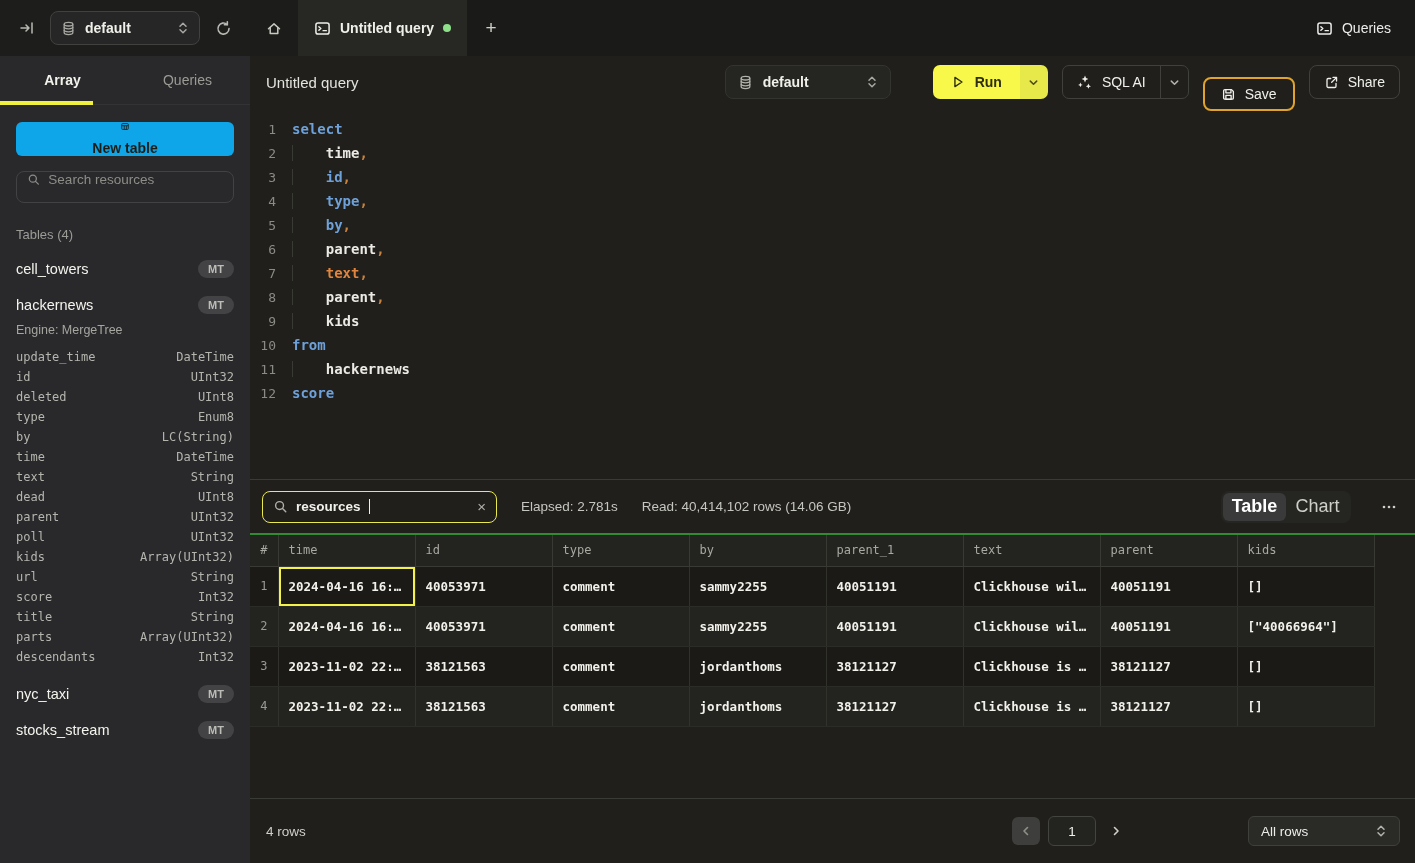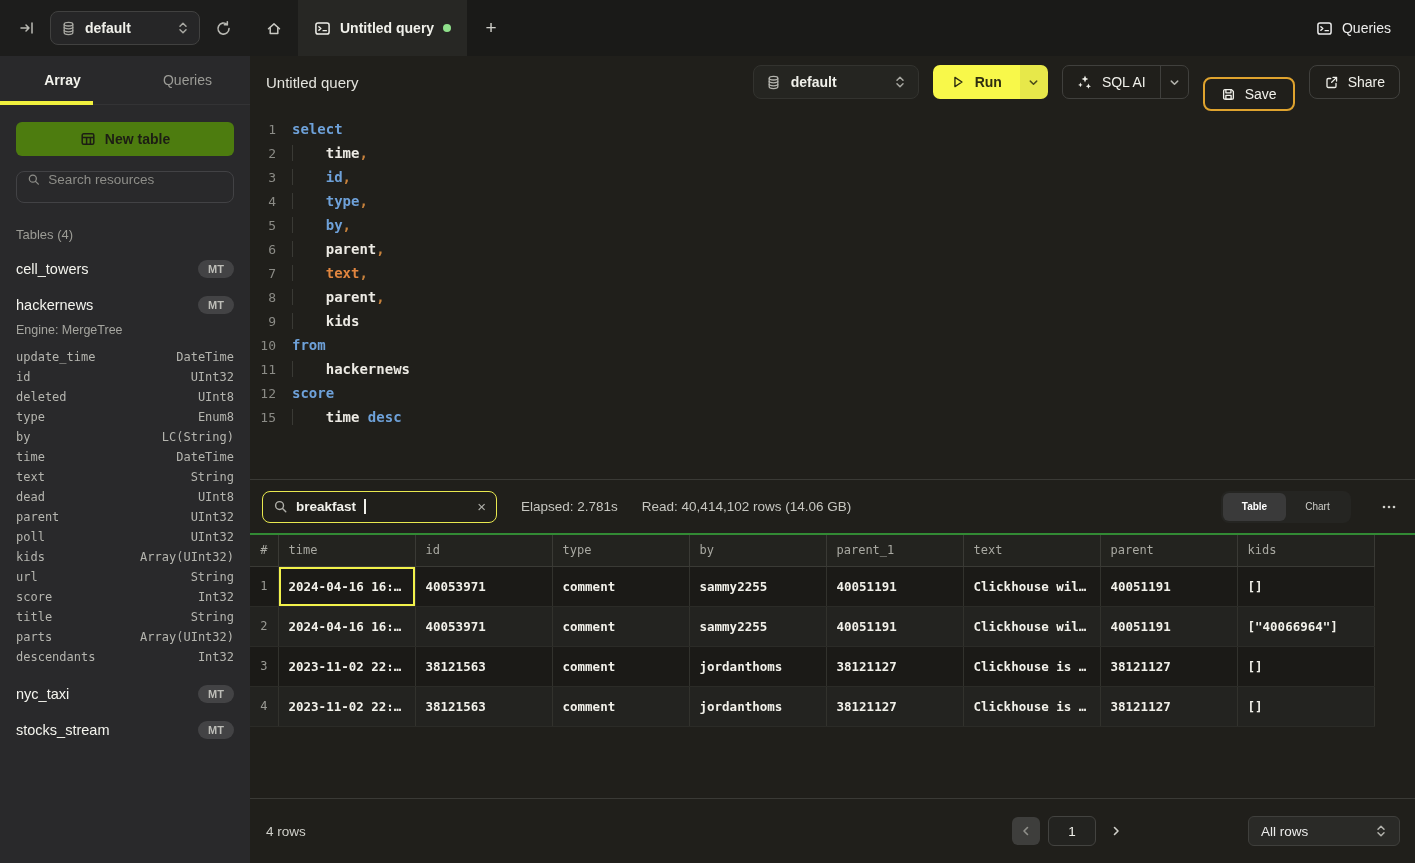--- a/index.html
+++ b/index.html
@@ -26,39 +26,39 @@
   .shell { display:flex; height:807px; }
 
   
   .sidebar { width:250px; flex:none; background:#29292b; display:flex; flex-direction:column; }
   .side-tabs { height:49px; display:flex; border-bottom:1px solid #333335; }
   .side-tab { flex:1; display:flex; align-items:center; justify-content:center; color:#9b9b96; cursor:pointer; position:relative; font-size:14px; }
   .side-tab.active { color:#f2f2ec; font-weight:600; }
   .side-tab.active::after { content:""; position:absolute; left:-62px; right:0; bottom:-1px; height:4px; background:#f0f03e; }
   .side-tab.active::after { left:0; width:124px; margin-left:-31px; }
   .side-body { padding:17px 16px 0 16px; overflow:hidden; }
-  .new-table-btn { width:100%; height:34px; background:#4d7c0f; color:#1d1d14; font-weight:600; font-size:14px; border:none; border-radius:6px; display:flex; align-items:center; justify-content:center; gap:9px; cursor:pointer; }
+  .new-table-btn { width:100%; height:34px; background:#0ea5e9; color:#1d1d14; font-weight:600; font-size:14px; border:none; border-radius:6px; display:flex; align-items:center; justify-content:center; gap:9px; cursor:pointer;flex-direction:column; }
   .side-search { margin-top:15px; height:32px; border:1px solid #424245; border-radius:8px; display:flex; align-items:flex-start; gap:8px; padding:0 10px; color:#8d8d88; }
   .side-search input { background:transparent; border:none; outline:none; color:#e6e6e0; font-size:13.5px; width:100%; font-family:"Liberation Sans",sans-serif; }
   .side-search input::placeholder { color:#8d8d88; }
   .section-label { margin-top:24px; color:#9c9c96; font-size:13px; }
   .tbl-item { display:flex; align-items:center; justify-content:space-between; margin-top:18px; cursor:pointer; }
   .tbl-name { color:#f4f4ee; font-size:14.5px; font-weight:500; }
   .mt-badge { background:#434345; color:#bdbdb8; font-size:11px; font-weight:700; border-radius:10px; padding:3px 10px; }
   .engine-line { margin-top:9px; color:#a6a6a0; font-size:12.5px; }
   .col-list { margin-top:10px; }
   .col-row { display:flex; justify-content:space-between; height:20px; align-items:center; font-family:"DejaVu Sans Mono",monospace; font-size:12px; color:#b5b5af; }
 
   
   .main { flex:1; display:flex; flex-direction:column; background:#201f1b; }
   .main-header { height:52px; display:flex; align-items:center; padding:0 15px 0 16px; gap:14px; }
   .main-title { font-size:15px; color:#e4e4de; margin-right:auto; }
   .mh-db { width:166px; height:34px; background:#252521; border:1px solid #33332f; border-radius:8px; display:flex; align-items:center; gap:10px; padding:0 12px; cursor:pointer; }
   .mh-db .lbl { flex:1; color:#f0f0ea; font-weight:600; }
-  .run-btn { display:flex; height:34px; border-radius:7px; overflow:hidden; cursor:pointer; }
+  .run-btn { display:flex; height:34px; border-radius:7px; overflow:hidden; cursor:pointer;margin-left:28px; }
   .run-main { background:#f8f84a; color:#2e2e10; font-weight:700; display:flex; align-items:center; gap:10px; padding:0 18px; }
   .run-caret { background:#e7e84a; width:28px; display:flex; align-items:center; justify-content:center; color:#4c4c1a; }
   .split-btn { display:flex; height:34px; border:1px solid #40403d; border-radius:7px; overflow:hidden; cursor:pointer;justify-content:space-between; }
   .split-main { display:flex; align-items:center; gap:9px; padding:0 14px; color:#f0f0ea; font-weight:500; }
   .split-caret { width:28px; border-left:1px solid #40403d; display:flex; align-items:center; justify-content:center; color:#b3b3ad; }
   .save-btn { height:34px; border:2px solid #dfa32e; border-radius:8px; background:transparent; color:#f0f0ea; font-weight:500; font-size:14px; display:flex; align-items:center; gap:9px; padding:0 16px; cursor:pointer;margin-top:24px; }
   .share-btn { height:34px; border:1px solid #40403d; border-radius:8px; background:transparent; color:#f0f0ea; font-weight:500; font-size:14px; display:flex; align-items:center; gap:9px; padding:0 14px; cursor:pointer; }
 
   
   .editor { height:372px; padding-top:9px; font-family:"DejaVu Sans Mono",monospace; font-size:14px; font-weight:700; border-bottom:1px solid #3a3a36; cursor:text; }
@@ -74,21 +74,21 @@
 
   
   .results-bar { height:53px; display:flex; align-items:center; padding:0 12px; gap:24px; }
   .res-search { width:235px; height:32px; border:1.5px solid #e9e94f; border-radius:8px; display:flex; align-items:center; gap:8px; padding:0 10px; color:#b0b0aa; cursor:text; }
   .res-search .txt { color:#f2f2ec; font-weight:600; font-size:13.5px; }
   .caret-bar { display:inline-block; width:1.5px; height:15px; background:#f0f0ea; vertical-align:middle; }
   .res-search .clear { margin-left:auto; color:#b0b0aa; font-size:15px; cursor:pointer; }
   .stat { color:#c6c6c0; font-size:13.5px; }
   .res-spacer { flex:1; }
   .seg { display:flex; background:#252522; border-radius:8px; padding:2px; }
-  .seg-item { width:63px; height:28px; display:flex; align-items:center; justify-content:center; color:#cfcfca; border-radius:6px; cursor:pointer; font-size:10px; }
+  .seg-item { width:63px; height:28px; display:flex; align-items:center; justify-content:center; color:#cfcfca; border-radius:6px; cursor:pointer; font-size:18px; }
   .seg-item.active { background:#3a3a3a; color:#ffffff; font-weight:600; }
   .more-btn { color:#cfcfca; padding:0 6px; cursor:pointer; font-size:16px; letter-spacing:1px; }
   .green-line { height:2px; background:#328a34; }
 
   
   .table-zone { flex:1; overflow:hidden; }
   table.results { border-collapse:collapse; table-layout:fixed; width:1124px; font-family:"DejaVu Sans Mono",monospace; }
   table.results th { height:31px; background:#23231f; color:#a9a9a2; font-weight:400; font-size:12px; text-align:left; padding:0 10px; border-right:1px solid #3a3a35; border-bottom:1px solid #3a3a35; }
   table.results th.num, table.results td.num { text-align:center; padding:0; }
   table.results td { height:33px; font-size:12.5px; font-weight:700; color:#f2f1ea; padding:12px 10px; border-right:1px solid #32322d; border-bottom:1px solid #2b2b27; overflow:hidden; white-space:nowrap; text-overflow:ellipsis; }
@@ -386,33 +386,29 @@
           <span class="code-text"><span class="tok-kw">from</span></span>
         </div>
         <div class="code-line indented">
           <span class="line-num">11</span>
           <span class="code-text"><span class="tok-plain">    hackernews</span></span>
         </div>
         <div class="code-line">
           <span class="line-num">12</span>
           <span class="code-text"><span class="tok-kw">score</span></span>
         </div>
-        <div class="code-line indented">
-          <span class="line-num">15</span>
-          <span class="code-text"><span class="tok-plain">    time</span><span class="tok-kw"> desc</span></span>
-        </div>
       </div>
 
     <div class="results-bar">
       <div class="res-search">
         <svg width="15" height="15" viewBox="0 0 16 16" fill="none" stroke="currentColor" stroke-width="1.5" stroke-linecap="round">
             <circle cx="7" cy="7" r="4.2"></circle>
             <path d="M10.2 10.2 13.6 13.6"></path>
           </svg>
-        <span class="txt">breakfast</span>
+        <span class="txt">resources</span>
           <span class="caret-bar"></span>
         <span class="clear">×</span>
       </div>
       <span class="stat">Elapsed: 2.781s</span>
       <span class="stat">Read: 40,414,102 rows (14.06 GB)</span>
       <div class="res-spacer"></div>
       <div class="seg">
         <div class="seg-item active">
             <span>Table</span>
           </div>

